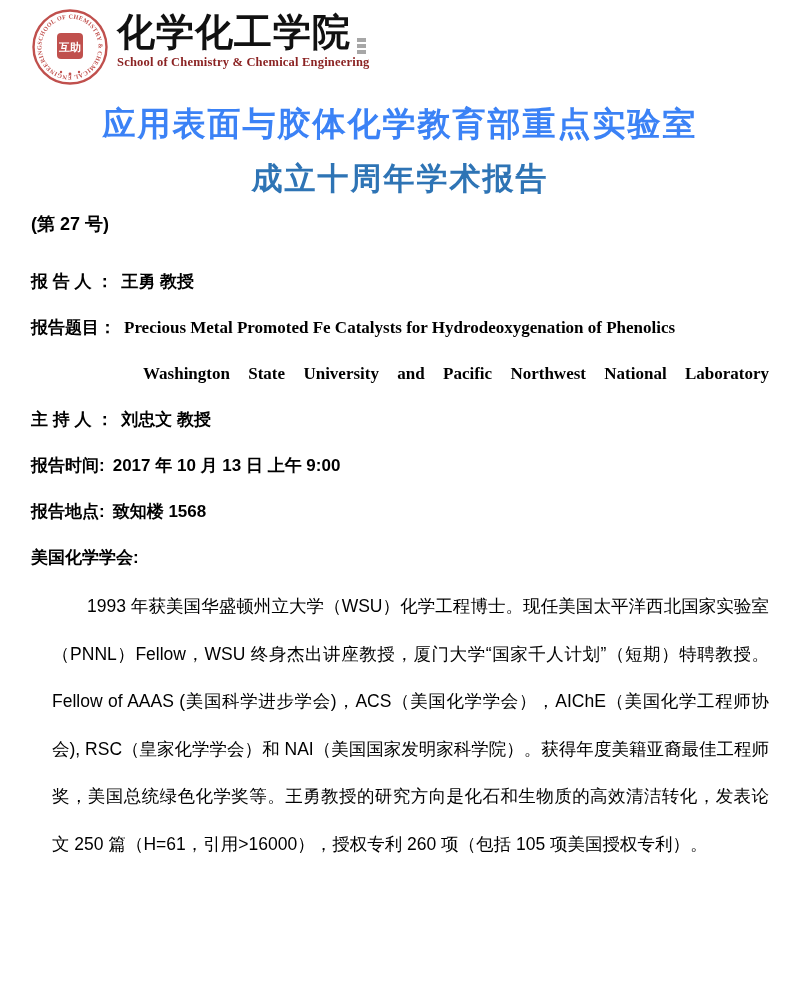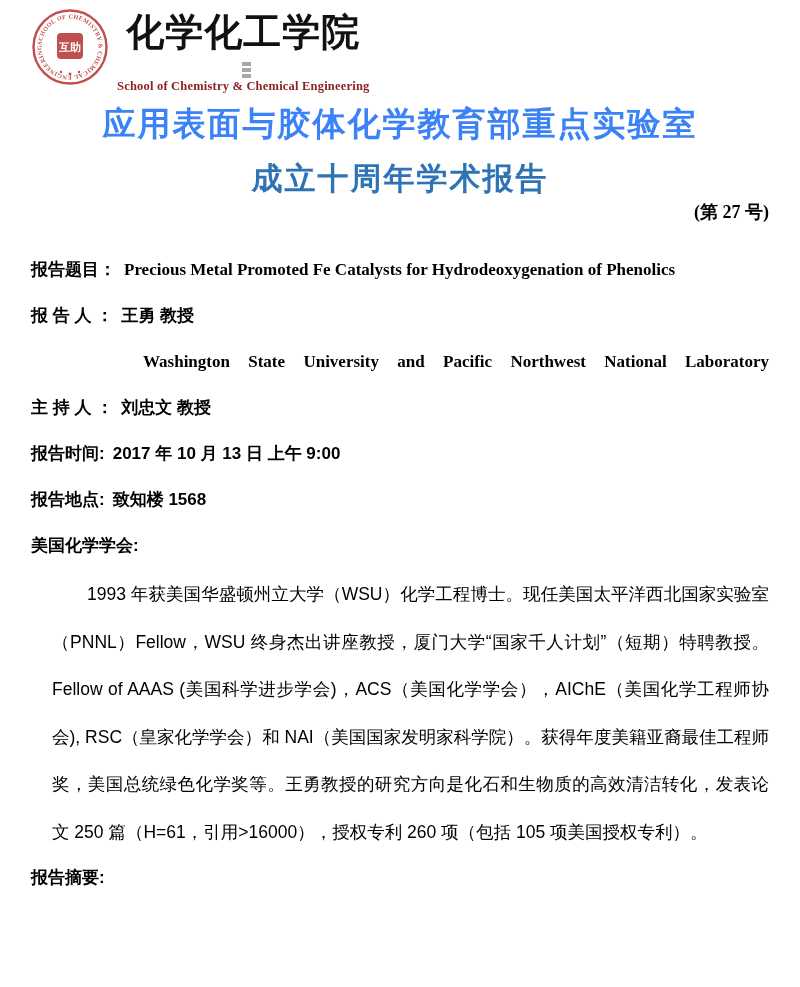--- a/index.html
+++ b/index.html
@@ -14,21 +14,21 @@
     position: relative;
     width: 800px; height: 987px;
     padding: 8px 31px 0 31px;
     background: #fff;
   }
 
   
   .header { display: flex; align-items: flex-start; height: 80px; }
   .seal { width: 78px; height: 78px; flex: 0 0 78px; }
   .brand { margin-left: 8px; padding-top: 2px; }
-  .brand-row { display: flex; align-items: center; flex-direction: column; }
+  .brand-row { display: flex; align-items: flex-end; }
   .brand-cn {
     font-family: "Liberation Serif", "DejaVu Serif", serif;
     font-weight: 700;
     font-size: 38px;
     line-height: 44px;
     letter-spacing: 1px;
     color: #111;
   }
   .sig-mark {
     display: inline-flex; flex-direction: column; gap: 2px;
@@ -59,26 +59,26 @@
     margin-top: 20px;
     text-align: center;
     font-family: "Liberation Sans", "DejaVu Sans", sans-serif;
     font-weight: 700;
     font-size: 31px;
     line-height: 34px;
     letter-spacing: 2px;
     color: #2E74B5;
   }
   .issue {
-    margin-top: 5px;
-    text-align: right;
+    margin-top: 17px;
+    text-align: left;
     font-weight: 700;
     font-size: 18px;
     line-height: 22px;
-    font-family: Liberation Serif, serif;
+    font-family: Liberation Sans, sans-serif;
   }
 
   
   .info { margin-top: 24px; }
   .line { height: 46px; line-height: 46px; font-size: 17px; white-space: nowrap; }
   .lbl {
     font-family: "Liberation Sans", "DejaVu Sans", sans-serif;
     font-weight: 700;
   }
   .val-cn {
@@ -159,27 +159,27 @@
 
   <h1 class="title-red">应用表面与胶体化学教育部重点实验室</h1>
 
   <h2 class="title-blue">成立十周年学术报告</h2>
 
   <div class="issue">(第 27 号)</div>
 
   <div class="info">
 
     <div class="line">
+      <span class="lbl">报 告 人 ：</span><span class="val-cn">王勇 教授</span>
+    </div>
+
+    <div class="line">
       <span class="lbl">报告题目：</span><span class="val-en">Precious Metal Promoted Fe Catalysts for Hydrodeoxygenation of Phenolics</span>
     </div>
 
-    <div class="line">
-      <span class="lbl">报 告 人 ：</span><span class="val-cn">王勇 教授</span>
-    </div>
-
     <div class="line indent affil1">Washington State University and Pacific Northwest National Laboratory</div>
 
 
     <div class="line">
       <span class="lbl">主 持 人 ：</span><span class="val-cn">刘忠文 教授</span>
     </div>
 
     <div class="line">
       <span class="lbl">报告时间:</span><span class="val-cn">2017 年 10 月 13 日 上午 9:00</span>
     </div>
@@ -189,15 +189,14 @@
     </div>
 
     <div class="line">
       <span class="lbl">美国化学学会:</span>
     </div>
 
   </div>
 
   <p class="bio">1993 年获美国华盛顿州立大学（WSU）化学工程博士。现任美国太平洋西北国家实验室（PNNL）Fellow，WSU 终身杰出讲座教授，厦门大学“国家千人计划”（短期）特聘教授。Fellow of AAAS (美国科学进步学会)，ACS（美国化学学会），AIChE（美国化学工程师协会), RSC（皇家化学学会）和 NAI（美国国家发明家科学院）。获得年度美籍亚裔最佳工程师奖，美国总统绿色化学奖等。王勇教授的研究方向是化石和生物质的高效清洁转化，发表论文 250 篇（H=61，引用&gt;16000），授权专利 260 项（包括 105 项美国授权专利）。</p>
 
-  <div class="abstract-label">报告摘要:</div>
 
 </div>
 
 </body></html>

